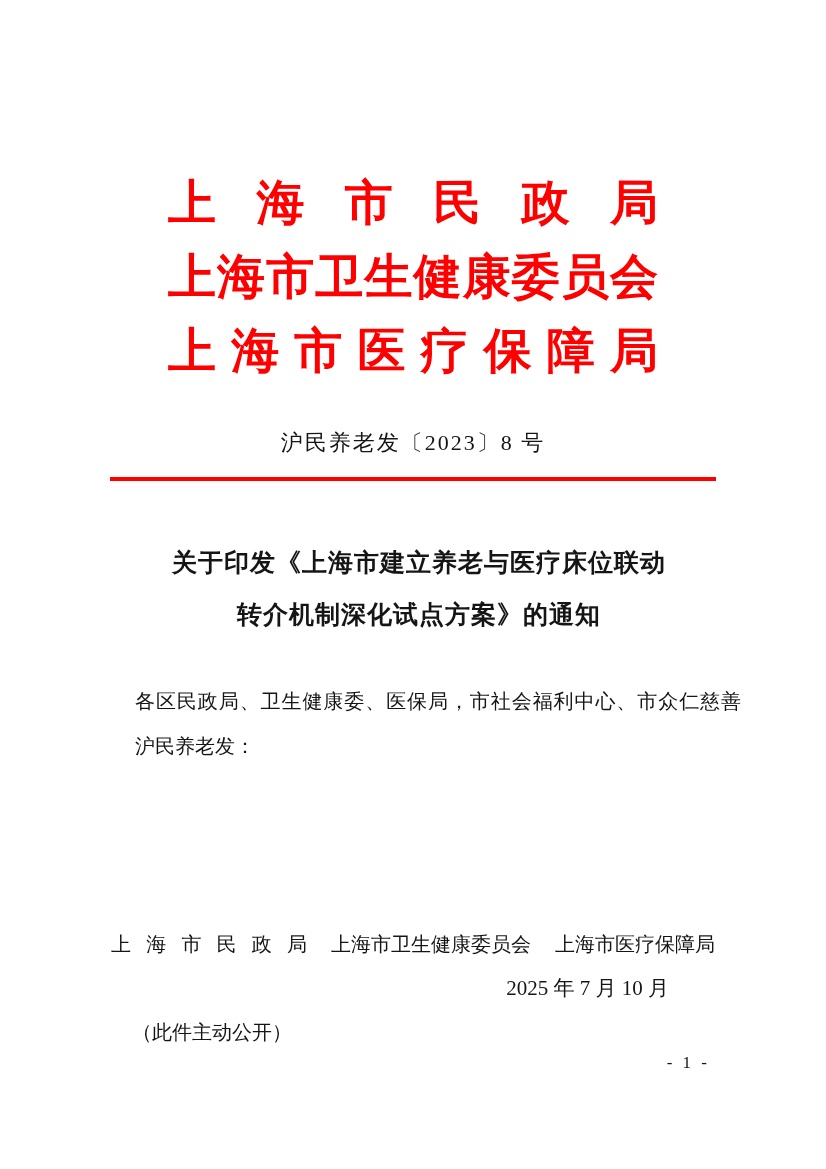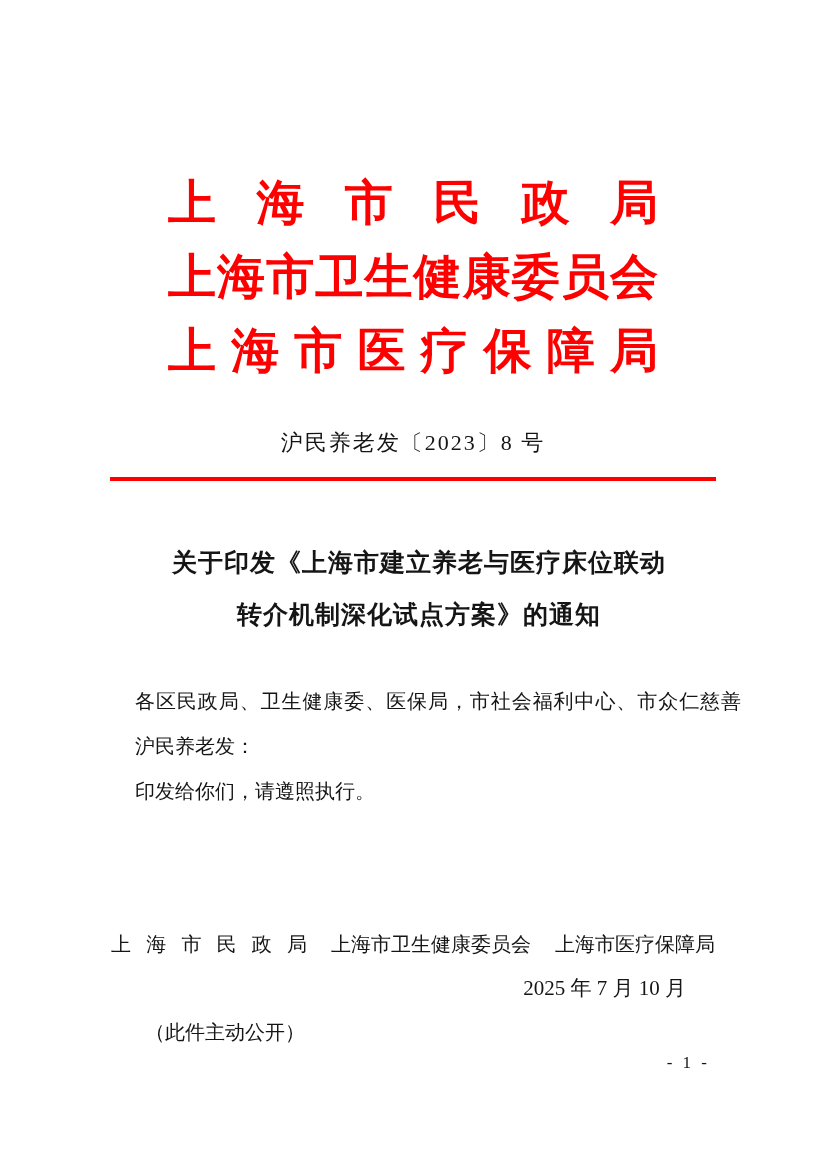--- a/index.html
+++ b/index.html
@@ -109,37 +109,36 @@
     display: inline-block;
     width: 196px;
     text-align: justify;
     text-align-last: justify;
   }
 
   
   .date-line {
     position: absolute;
     top: 966px;
-    left: 110px;
+    left: 93px;
     width: 576px;
     height: 45px;
     line-height: 45px;
     font-size: 21px;
     text-align: right;
   }
 
   
   .disclosure {
     position: absolute;
     top: 1010px;
     left: 132px;
     height: 45px;
     line-height: 45px;
     font-size: 20px;
-    margin-left: 13px;
   }
 
   
   .page-num {
     position: absolute;
     top: 1053px;
     right: 116px;
     font-size: 17px;
     letter-spacing: 3px;
   }
@@ -160,21 +159,20 @@
   <div class="red-rule"></div>
 
   <h1 class="title">
     <span class="t-line">关于印发《上海市建立养老与医疗床位联动</span>
     <span class="t-line">转介机制深化试点方案》的通知</span>
   </h1>
 
   <div class="body-text">
     <div class="body-line stretch">各区民政局、卫生健康委、医保局，市社会福利中心、市众仁慈善</div>
     <div class="body-line">沪民养老发：</div>
-    <div class="body-line">印发给你们，请遵照执行。</div>
   </div>
 
   <div class="signature-row">
     <span class="sig-agency-spread">上海市民政局</span>
     <span>上海市卫生健康委员会</span>
     <span>上海市医疗保障局</span>
   </div>
 
   <div class="date-line">2025 年 7 月 10 月</div>
 

